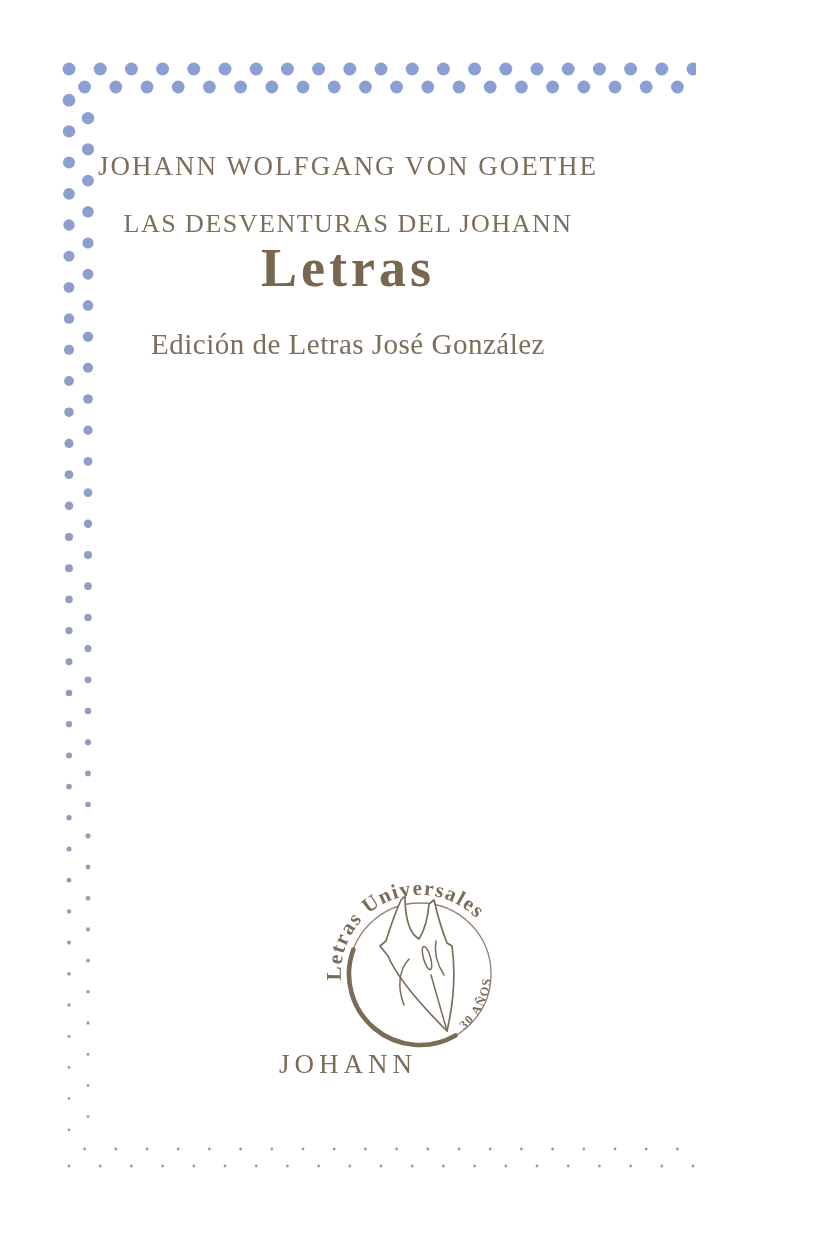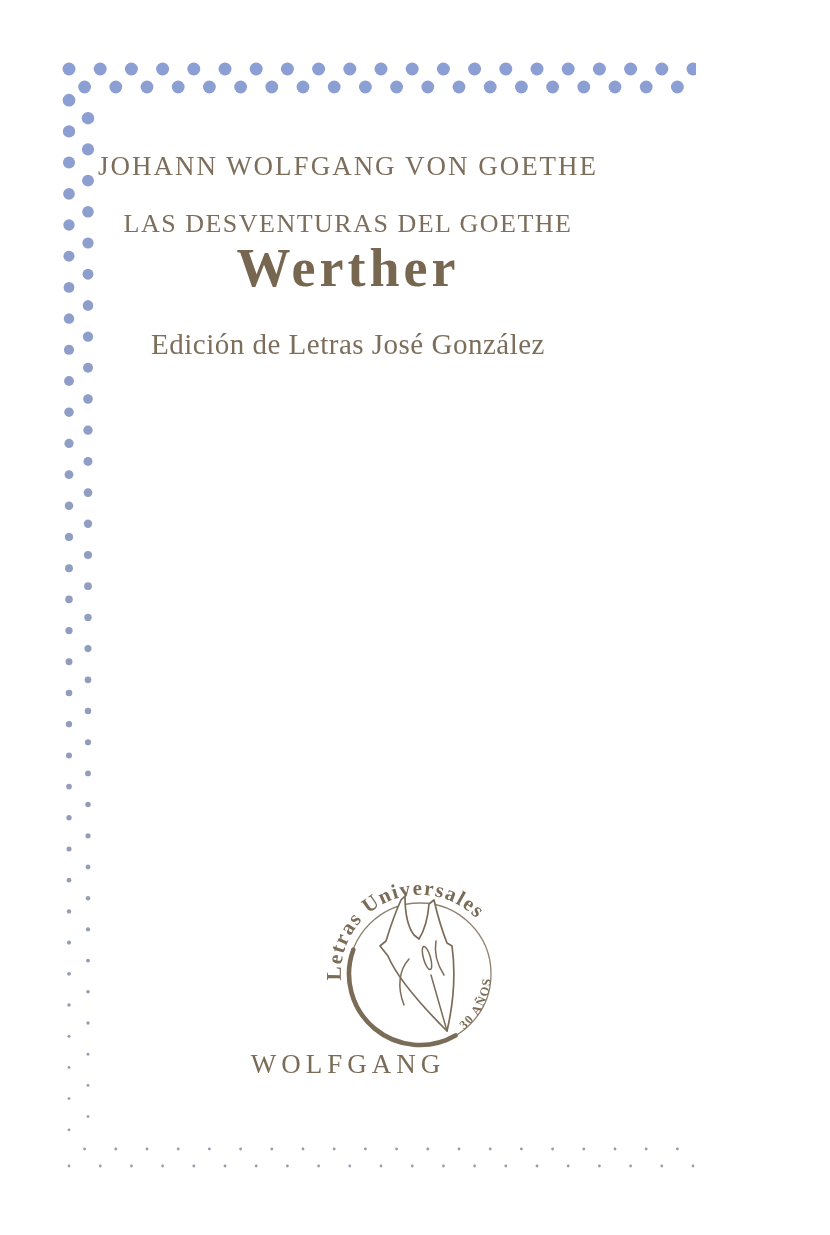--- a/index.html
+++ b/index.html
@@ -293,23 +293,23 @@
       <circle cx="88.0" cy="1054.2" r="1.48" fill="rgb(149,156,174)"></circle>
       <circle cx="737.0" cy="1054.2" r="1.48" fill="rgb(149,156,174)"></circle>
       <circle cx="88.0" cy="1085.4" r="1.40" fill="rgb(149,156,173)"></circle>
       <circle cx="737.0" cy="1085.4" r="1.40" fill="rgb(149,156,173)"></circle>
       <circle cx="88.0" cy="1116.6" r="1.40" fill="rgb(150,156,172)"></circle>
       <circle cx="737.0" cy="1116.6" r="1.40" fill="rgb(150,156,172)"></circle>
     </svg>
 
   <div class="center-line author">JOHANN WOLFGANG VON GOETHE</div>
 
-  <div class="center-line series-title">LAS DESVENTURAS DEL GOETHE</div>
-
-  <div class="center-line book-title">Werther</div>
+  <div class="center-line series-title">LAS DESVENTURAS DEL JOHANN</div>
+
+  <div class="center-line book-title">Letras</div>
 
   <div class="center-line editor-line">Edición de Letras José González</div>
 
   <svg class="logo" viewBox="310 855 220 200">
     <defs>
       <path id="arcCollection" d="M 342.7,990.4 A 79,79 0 0 1 491.6,940.6" fill="none"></path>
       <path id="arcAnniversary" d="M 446.6,1039.8 A 71,71 0 0 0 486.7,949.7" fill="none"></path>
     </defs>
 
     <circle class="ring-thin" cx="420" cy="974" r="71"></circle>
@@ -335,15 +335,15 @@
     </g>
 
     <text class="arc-collection">
       <textPath href="#arcCollection" startOffset="10">Letras Universales</textPath>
     </text>
     <text class="arc-anniversary">
       <textPath href="#arcAnniversary" startOffset="20">30 AÑOS</textPath>
     </text>
   </svg>
 
-  <div class="center-line publisher">WOLFGANG</div>
+  <div class="center-line publisher">JOHANN</div>
 
 </div>
 
 </body></html>

